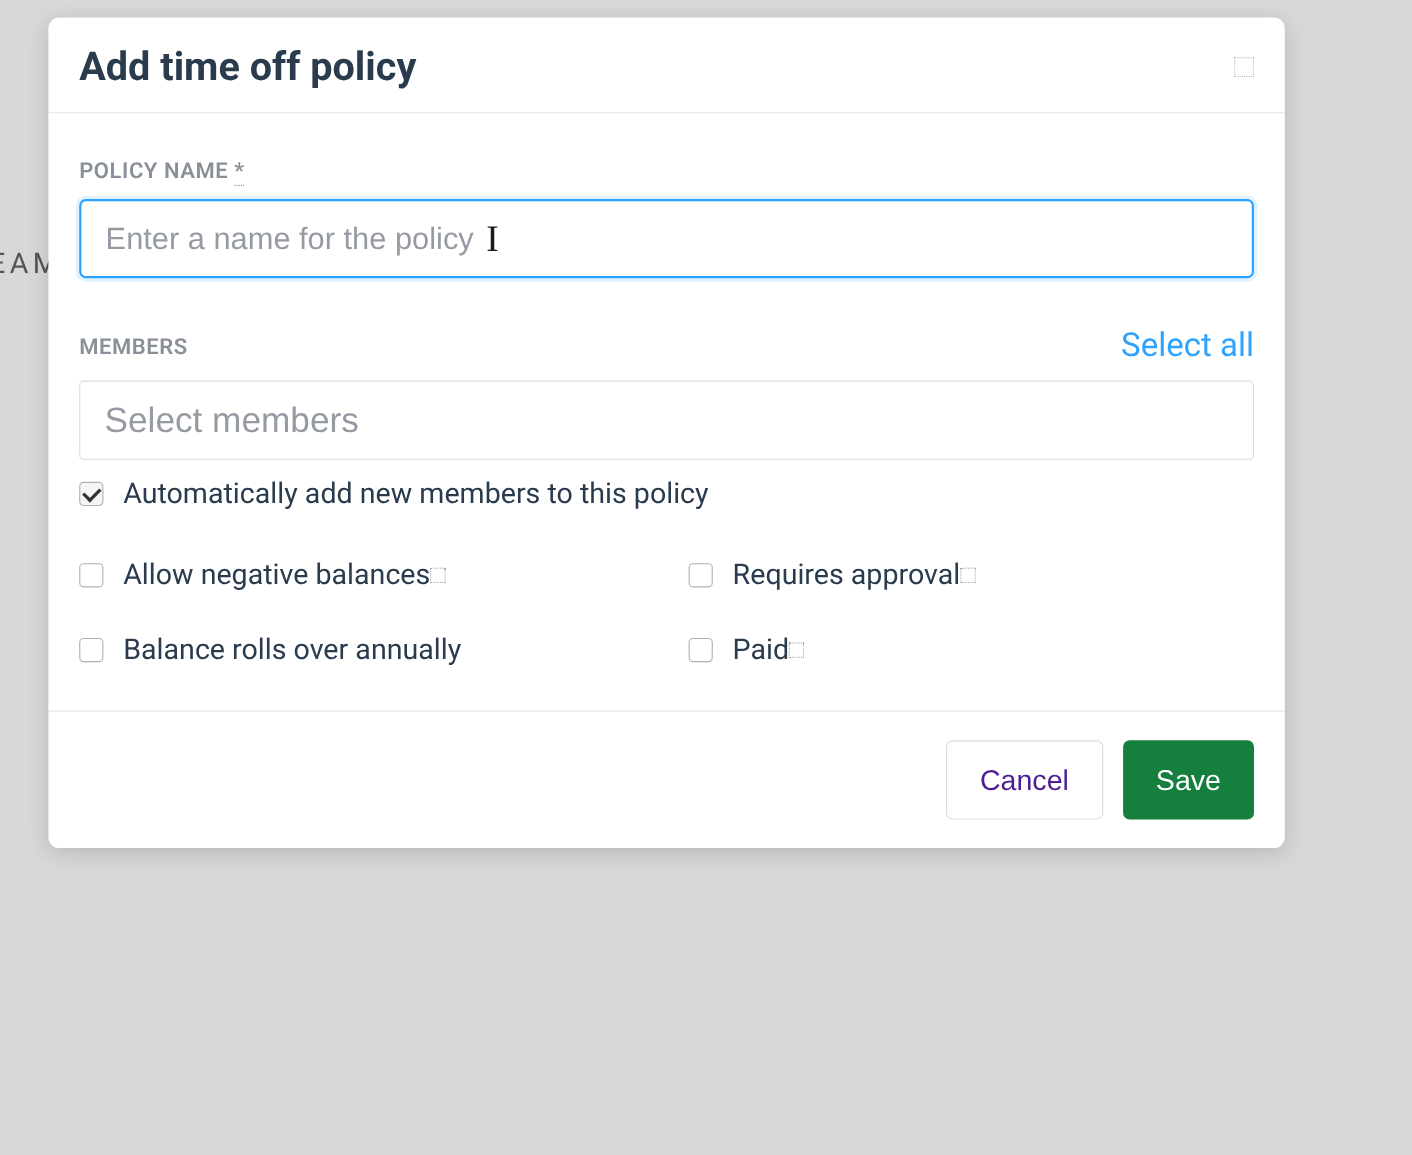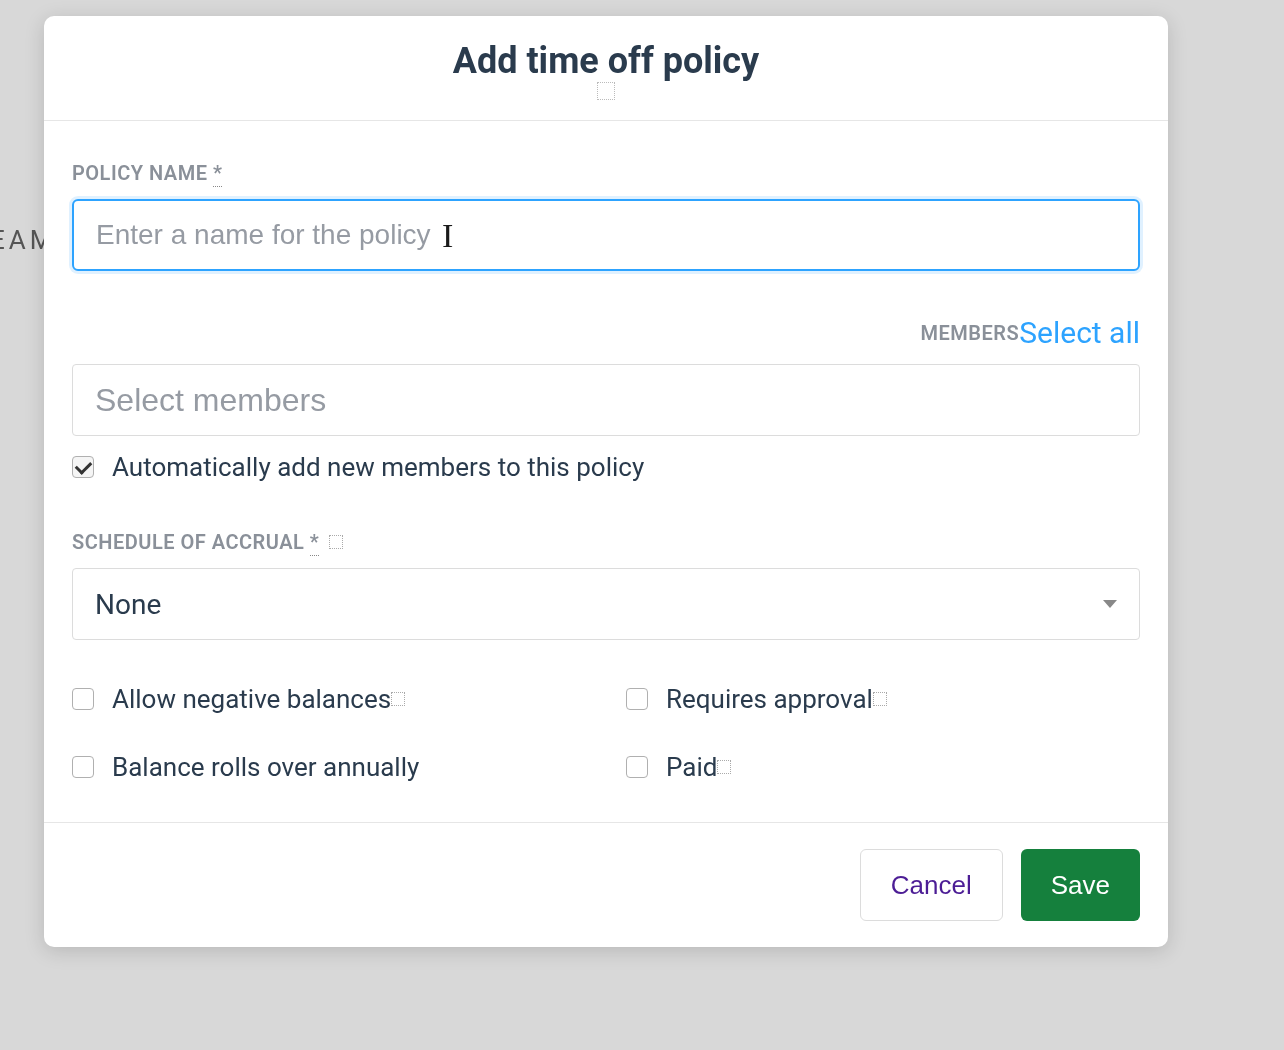--- a/index.html
+++ b/index.html
@@ -35,21 +35,20 @@
       box-shadow: 0 4px 20px rgba(0,0,0,.15);
       display: flex;
       flex-direction: column;
     }
     .modal-header {
       padding: 24px 28px 20px 28px;
       border-bottom: 1px solid #e6e6e6;
       display: flex;
       align-items: center;
       justify-content: space-between;
-      flex-direction: column;
     }
     .modal-title {
       font-size: 36px;
       font-weight: 700;
       color: #2a3b4d;
     }
     .modal-close {
       width: 18px;
       height: 18px;
       border: 1px dotted #bbb;
@@ -90,21 +89,21 @@
       position: absolute;
       left: 370px;
       top: 18px;
       font-size: 34px;
       font-family: Georgia, serif;
       color: #1a1a1a;
       pointer-events: none;
     }
     .members-header {
       display: flex;
-      justify-content: flex-end;
+      justify-content: space-between;
       align-items: center;
       margin-top: 44px;
       margin-bottom: 14px;
     }
     .members-header .label { margin-bottom: 0; }
     .select-all {
       font-size: 30px;
       color: #2da3ff;
       cursor: pointer;
     }
@@ -265,33 +264,20 @@
       <div class="label">MEMBERS</div>
       <div class="select-all">Select all</div>
     </div>
     <input class="members-input" type="text" placeholder="Select members" style="">
 
     <div class="check-row">
       <span class="checkbox checked"></span>
       <span class="check-label">Automatically add new members to this policy</span>
     </div>
 
-    <div class="schedule-section">
-      <div class="schedule-label-wrap">
-        <div class="label">
-          <span>SCHEDULE OF ACCRUAL</span>
-          <span class="req">*</span>
-        </div>
-        <span class="info-box"></span>
-      </div>
-      <div class="select-box">
-        <span class="select-value">None</span>
-        <span class="chevron"></span>
-      </div>
-    </div>
 
     <div class="check-grid">
       <div class="check-row-inline">
         <span class="checkbox"></span>
         <span class="check-label">
           <span>Allow negative balances</span>
           <span class="info-box"></span>
         </span>
       </div>
       <div class="check-row-inline">

